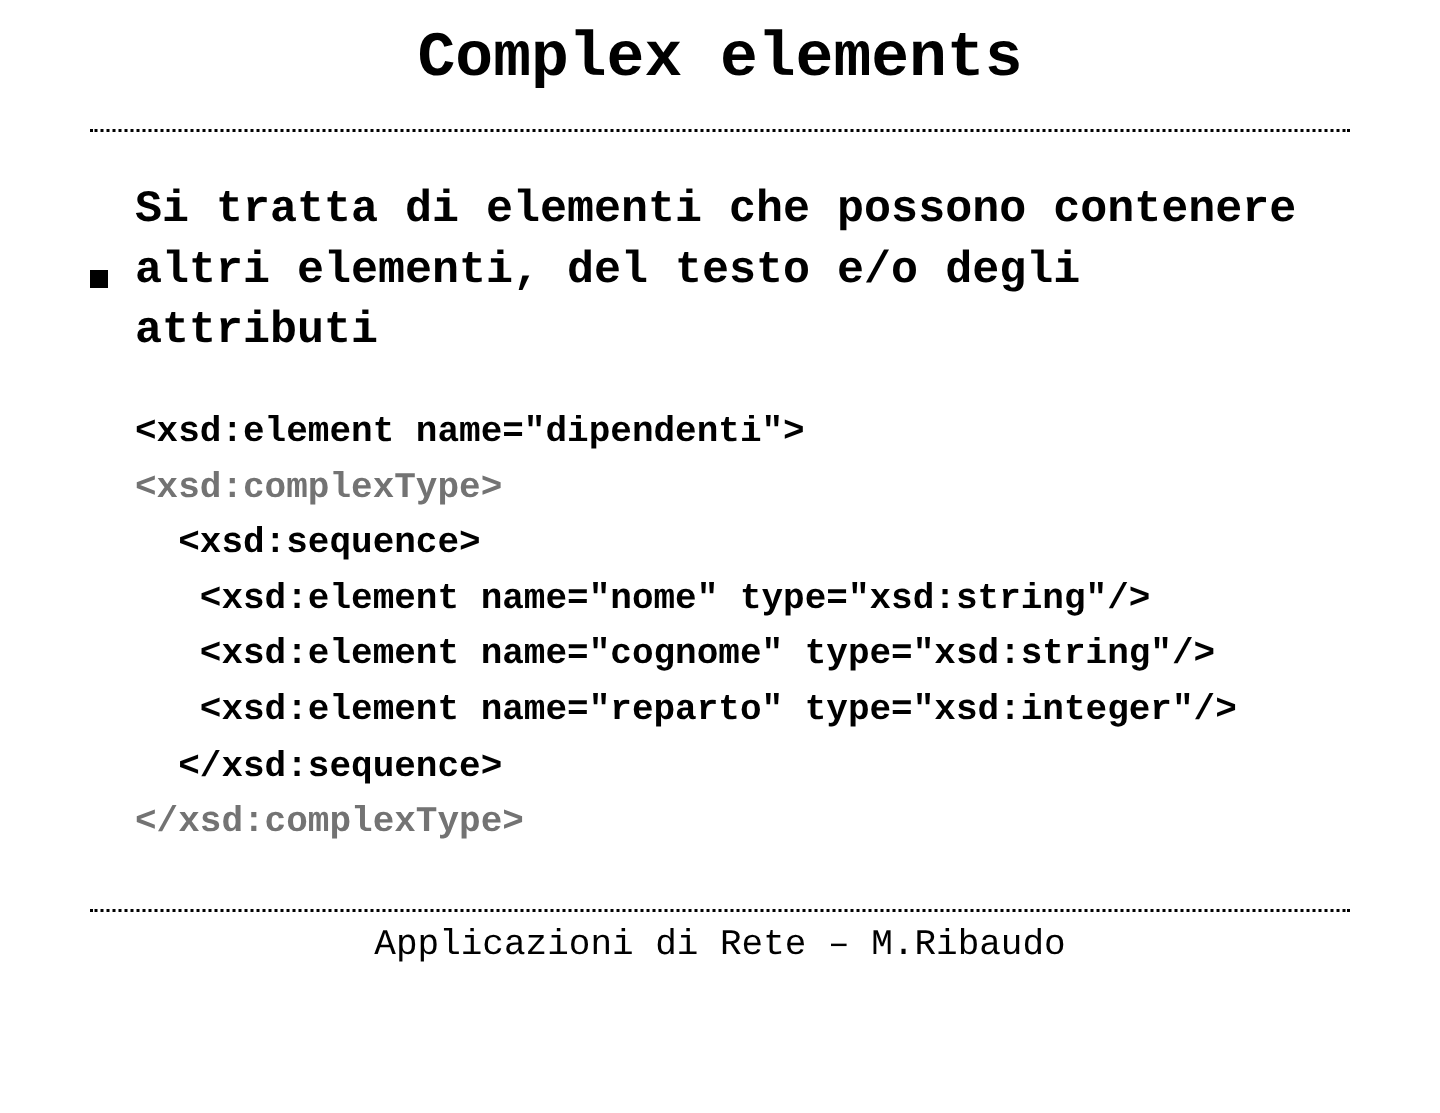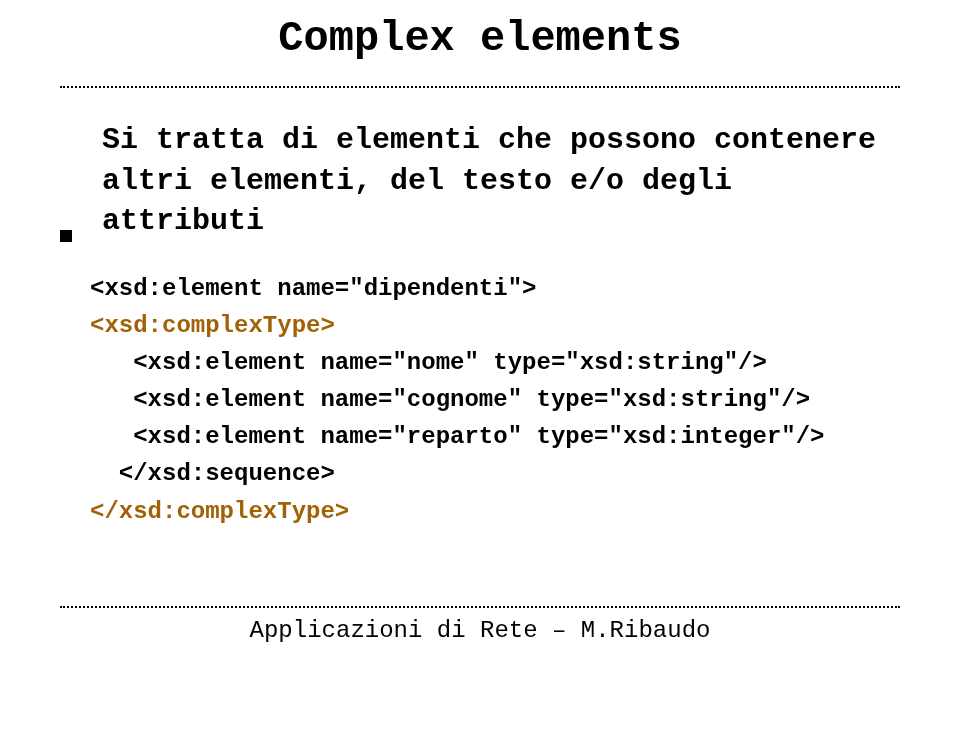--- a/index.html
+++ b/index.html
@@ -43,22 +43,21 @@
     border-top: 2px dotted #000;
   }
   .content {
     position: absolute;
     top: 120px;
     left: 60px;
     right: 60px;
   }
   .bullet-row {
     display: flex;
-    align-items: flex-end;
-    gap: 12px;
+    align-items: center;
   }
   .bullet {
     width: 12px;
     height: 12px;
     background: #000;
     margin-top: 10px;
     margin-right: 18px;
     flex: 0 0 12px;
   }
   .bullet-text {
@@ -70,21 +69,21 @@
     margin-top: 28px;
     margin-left: 30px;
     font-size: 24px;
     font-weight: bold;
     line-height: 1.55;
   }
   .code-line {
     white-space: pre;
   }
   .black { color: #000000; }
-  .red   { color: #a16207; }
+  .red   { color: #737373; }
   .footer {
     position: absolute;
     bottom: 18px;
     left: 0;
     width: 100%;
     text-align: center;
     font-size: 24px;
   }
 </style>
 </head>
@@ -99,20 +98,21 @@
   <div class="content">
 
     <div class="bullet-row">
       <div class="bullet"></div>
       <div class="bullet-text">Si tratta di elementi che possono contenere altri elementi, del testo e/o degli attributi</div>
     </div>
 
     <div class="code-block">
       <div class="code-line black">&lt;xsd:element name="dipendenti"&gt;</div>
       <div class="code-line red">&lt;xsd:complexType&gt;</div>
+      <div class="code-line black">  &lt;xsd:sequence&gt;</div>
       <div class="code-line black">   &lt;xsd:element name="nome" type="xsd:string"/&gt;</div>
       <div class="code-line black">   &lt;xsd:element name="cognome" type="xsd:string"/&gt;</div>
       <div class="code-line black">   &lt;xsd:element name="reparto" type="xsd:integer"/&gt;</div>
       <div class="code-line black">  &lt;/xsd:sequence&gt;</div>
       <div class="code-line red">&lt;/xsd:complexType&gt;</div>
     </div>
 
   </div>
 
   <div class="dotted-bottom"></div>

